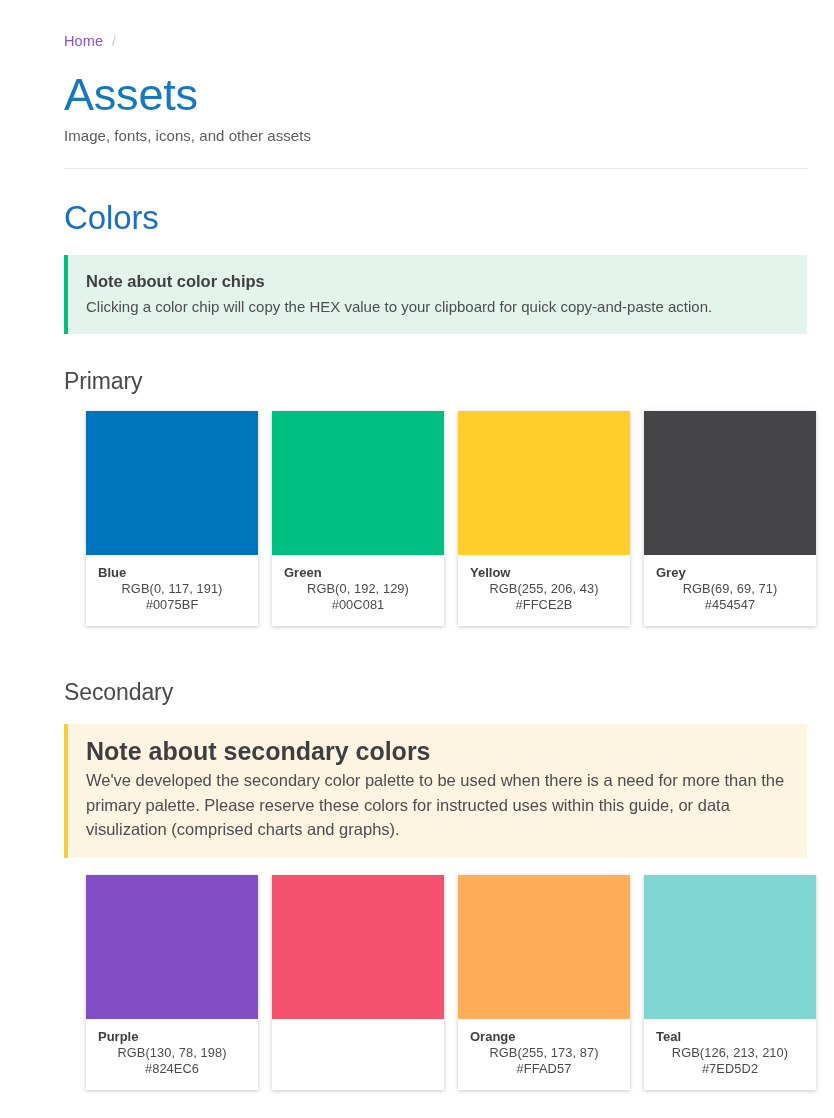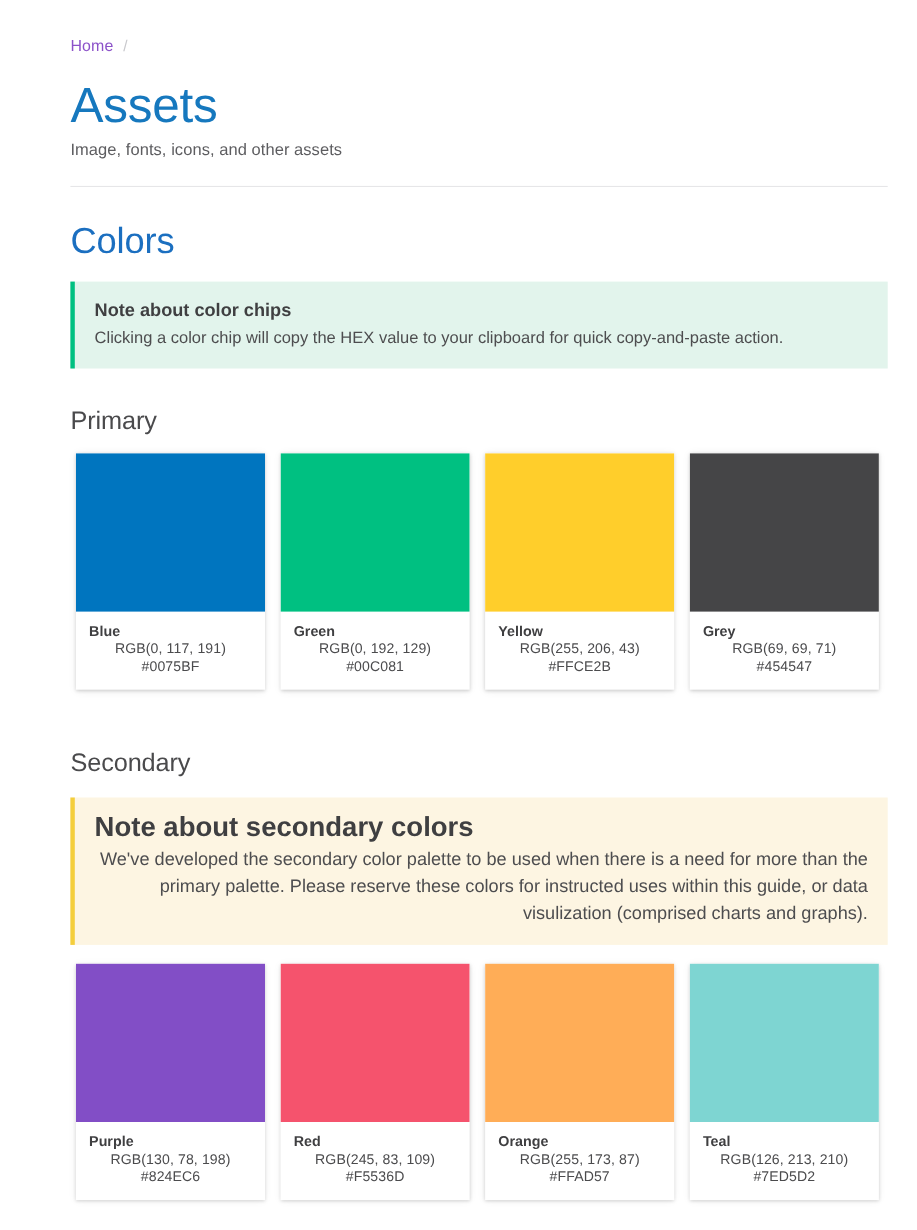--- a/index.html
+++ b/index.html
@@ -102,30 +102,29 @@
   .note-body {
     margin: 4px 0 0 0;
     font-size: 15px;
     line-height: 22px;
     color: #4d4d4f;
   }
   .note-yellow .note-body {
     font-size: 16.5px;
     line-height: 24.5px;
     margin-top: 5px;
-    text-align: right;
   }
 
   
   .swatch-grid {
     display: grid;
     grid-template-columns: repeat(4, 172px);
     gap: 14px;
     width: 658px;
-    margin-left: 5px;
+    margin-left: 22px;
   }
   .swatch-card {
     background: #ffffff;
     box-shadow: 0 1px 3px rgba(0,0,0,.17), 0 1px 8px rgba(0,0,0,.07);
     overflow: hidden;
     cursor: pointer;
   }
   .swatch-chip {
     height: 144px;
     width: 100%;
@@ -233,25 +232,20 @@
     <div class="swatch-card">
       <span class="swatch-chip" style="background: rgb(130, 78, 198);"></span>
       <div class="swatch-meta">
         <p class="swatch-name">Purple</p>
         <p class="swatch-rgb">RGB(130, 78, 198)</p>
         <p class="swatch-hex">#824EC6</p>
       </div>
     </div>
     <div class="swatch-card">
       <span class="swatch-chip" style="background: rgb(245, 83, 109);"></span>
-      <div class="swatch-meta">
-        <p class="swatch-name">Red</p>
-        <p class="swatch-rgb">RGB(245, 83, 109)</p>
-        <p class="swatch-hex">#F5536D</p>
-      </div>
     </div>
     <div class="swatch-card">
       <span class="swatch-chip" style="background: rgb(255, 173, 87);"></span>
       <div class="swatch-meta">
         <p class="swatch-name">Orange</p>
         <p class="swatch-rgb">RGB(255, 173, 87)</p>
         <p class="swatch-hex">#FFAD57</p>
       </div>
     </div>
     <div class="swatch-card">

